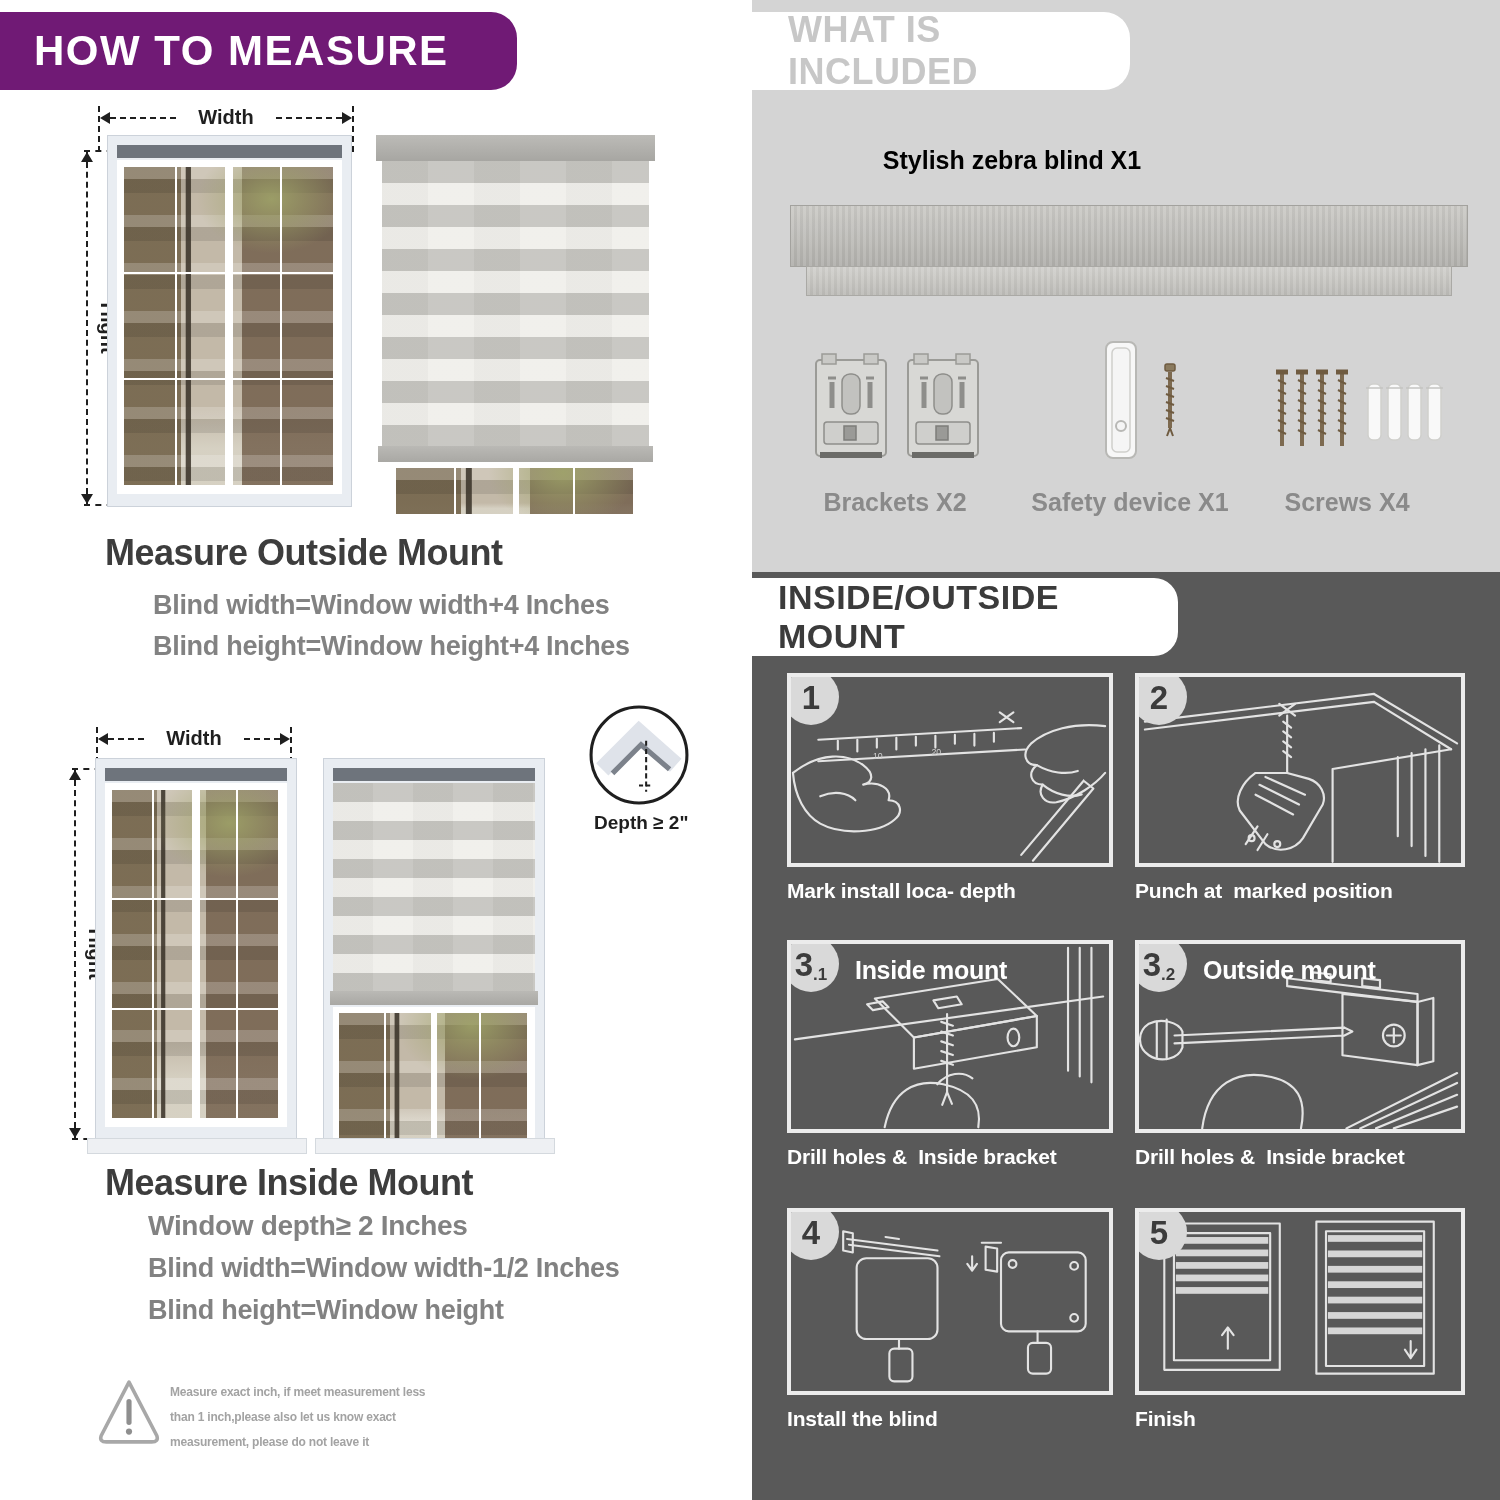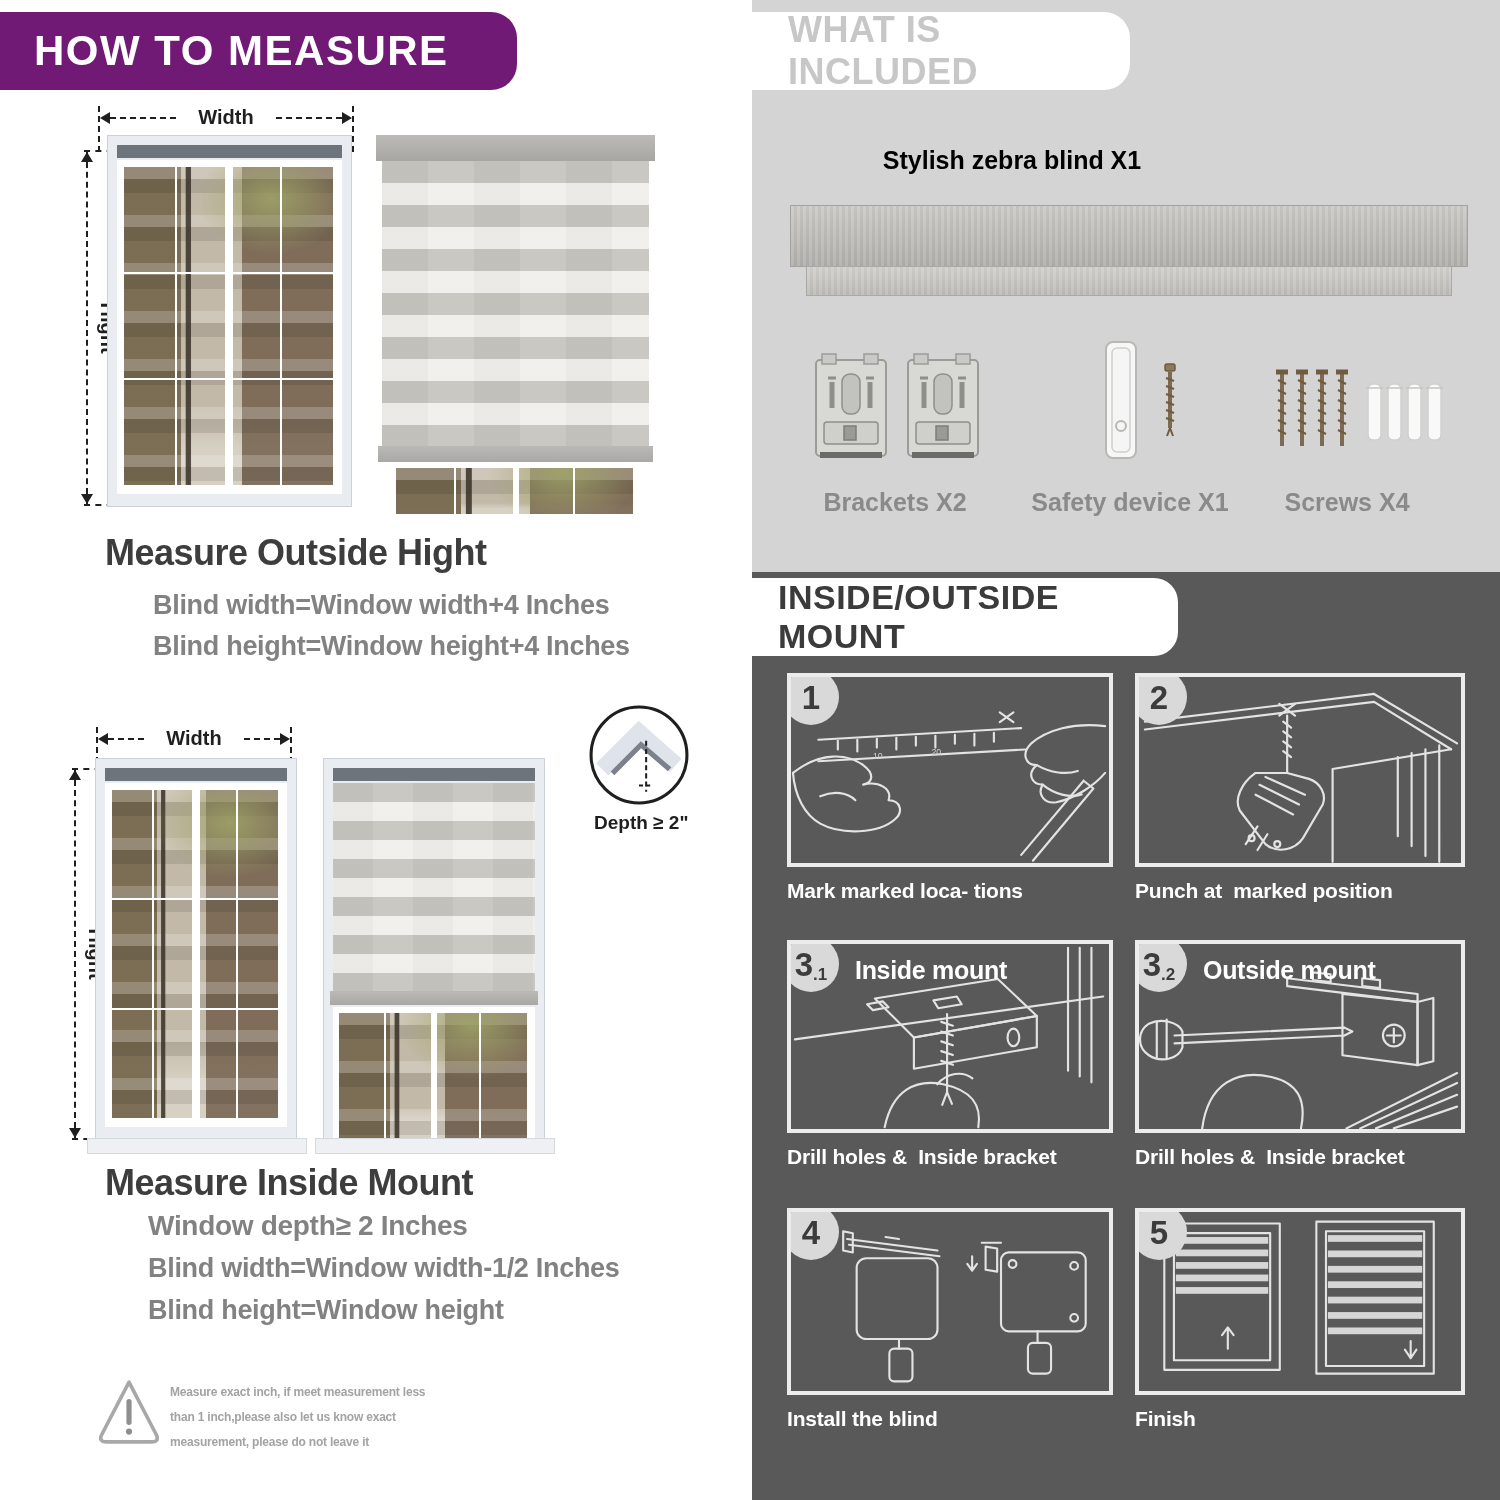--- a/index.html
+++ b/index.html
@@ -142,21 +142,21 @@
   <div class="abs" style="left:376px;top:135px;width:279px;">
     <div class="cassette"></div>
     <div class="fab" style="height:285px;"></div>
     <div class="rail"></div>
     <div style="margin:0 14px;height:46px;border:6px solid #ffffff;position:relative;overflow:hidden;">
       <div class="photo"></div>
       <div class="grid2"></div>
     </div>
   </div>
 
-  <div class="sectitle" style="left:105px;top:532px;">Measure Outside Hight</div>
+  <div class="sectitle" style="left:105px;top:532px;">Measure Outside Mount</div>
   <div class="formula" style="left:105px;top:585px;">Blind width=Window width+4 Inches</div>
   <div class="formula" style="left:105px;top:626px;">Blind height=Window height+4 Inches</div>
 
   <div class="harrow" style="left:98px;top:739px;width:192px;">
     <div class="tri left"></div>
     <div class="dash"></div>
     <div class="lab">Width</div>
     <div class="dash"></div>
     <div class="tri right"></div>
   </div>
@@ -294,21 +294,21 @@
         <text x="84" y="82">10</text>
           <text x="144" y="78">20</text>
         <path d="M214,34 l14,10 M228,34 l-14,10"></path>
         <path d="M2,96 C30,74 58,76 74,88 C86,97 84,106 74,108 C90,104 104,112 100,124 C112,124 116,136 106,144 C90,158 52,160 30,148 C14,139 4,120 2,96"></path>
         <path d="M30,120 C44,114 58,116 66,124"></path>
         <path d="M322,48 C290,44 262,52 246,66 C236,76 240,88 252,88 C242,96 246,108 258,108 C252,118 260,128 272,126 C292,122 312,108 322,96"></path>
         <path d="M252,88 C266,96 282,98 294,94 M258,108 C270,118 286,122 298,118"></path>
         <path d="M236,180 L300,104 M248,186 L310,112 M300,104 L310,112"></path>
       </svg>
     </div>
-    <div class="caption">Mark marked loca- tions</div>
+    <div class="caption">Mark install loca- depth</div>
   </div>
 
   <div class="step" style="left:1135px;top:673px;width:330px;">
     <div class="panelbox" style="height:194px;">
       <div class="badge">
         <span class="bnum">2</span>
           <span class="bsub"></span>
       </div>
       <svg class="art" viewBox="0 0 326 186">
         <path d="M6,44 L238,16 M6,52 L238,24 M238,16 L322,66 M238,24 L316,72"></path>

